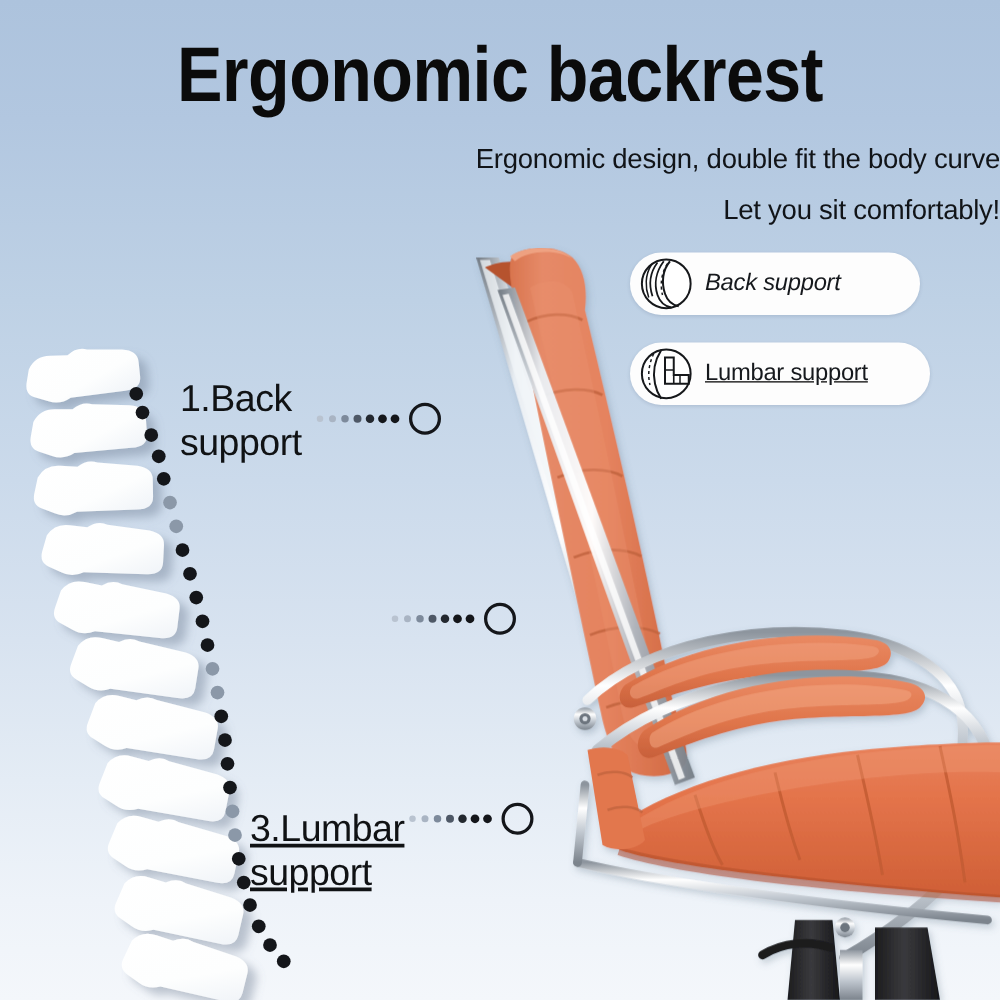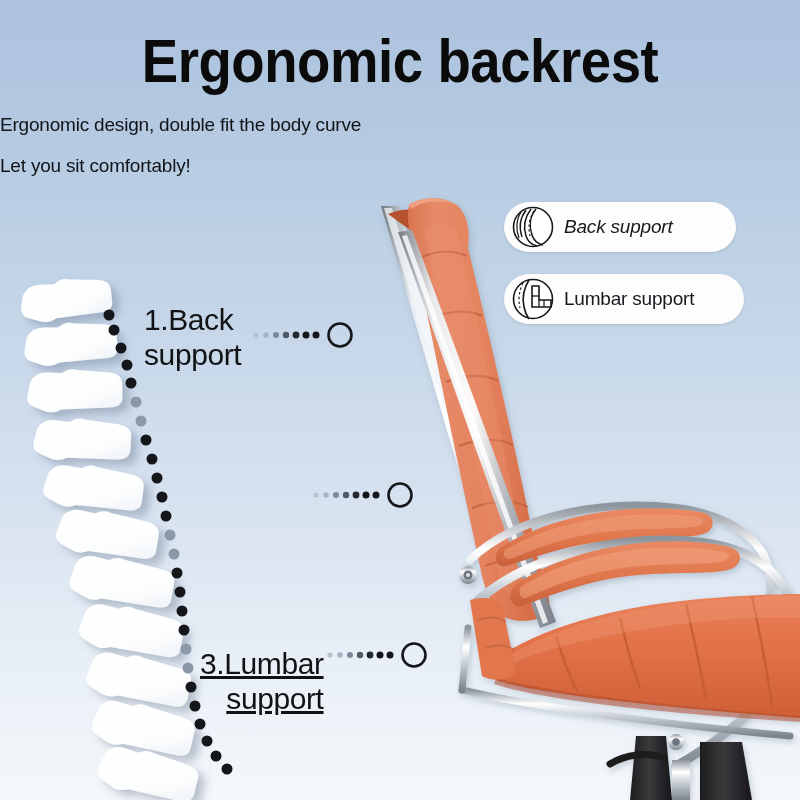--- a/index.html
+++ b/index.html
@@ -38,22 +38,22 @@
     letter-spacing: -0.5px;
     color: #0b0b0b;
     transform: scaleX(0.88);
     transform-origin: 50% 50%;
     white-space: nowrap;
   }
   .sub {
     position: absolute;
     left: 0;
     width: 800px;
-    text-align: left;
-    font-size: 19px;
+    text-align: right;
+    font-size: 22px;
     color: #111418;
     letter-spacing: -0.2px;
     white-space: nowrap;
   }
   .sub.l1 { top: 114px; }
   .sub.l2 { top: 155px; }
 
   
   .badges {
     position: absolute;
@@ -81,31 +81,31 @@
   }
   .badge .blabel {
     font-size: 19px;
     color: #16191d;
     margin-left: 8px;
     white-space: nowrap;
     letter-spacing: -0.2px;
   }
   .badge.w1 { width: 232px; font-style: italic; }
   .badge.w2 { width: 228px; }
-  .badge.w3 { width: 240px; }
+  .badge.w3 { width: 240px; text-decoration: underline; }
 
   
   .callout {
     position: absolute;
     font-size: 30px;
     color: #101214;
     line-height: 1.18;
     letter-spacing: -0.4px;
   }
-  .callout .ln2 { display: block; text-align: right; }
+  .callout .ln2 { display: block; text-align: left; }
   .c1 { left: 144px; top: 302px; }
   .c2 { left: 205px; top: 462px; }
   .c3 { left: 200px; top: 646px; text-decoration: underline; }
 
   
   #scene {
     position: absolute;
     left: 0; top: 0;
     width: 800px;
     height: 800px;

